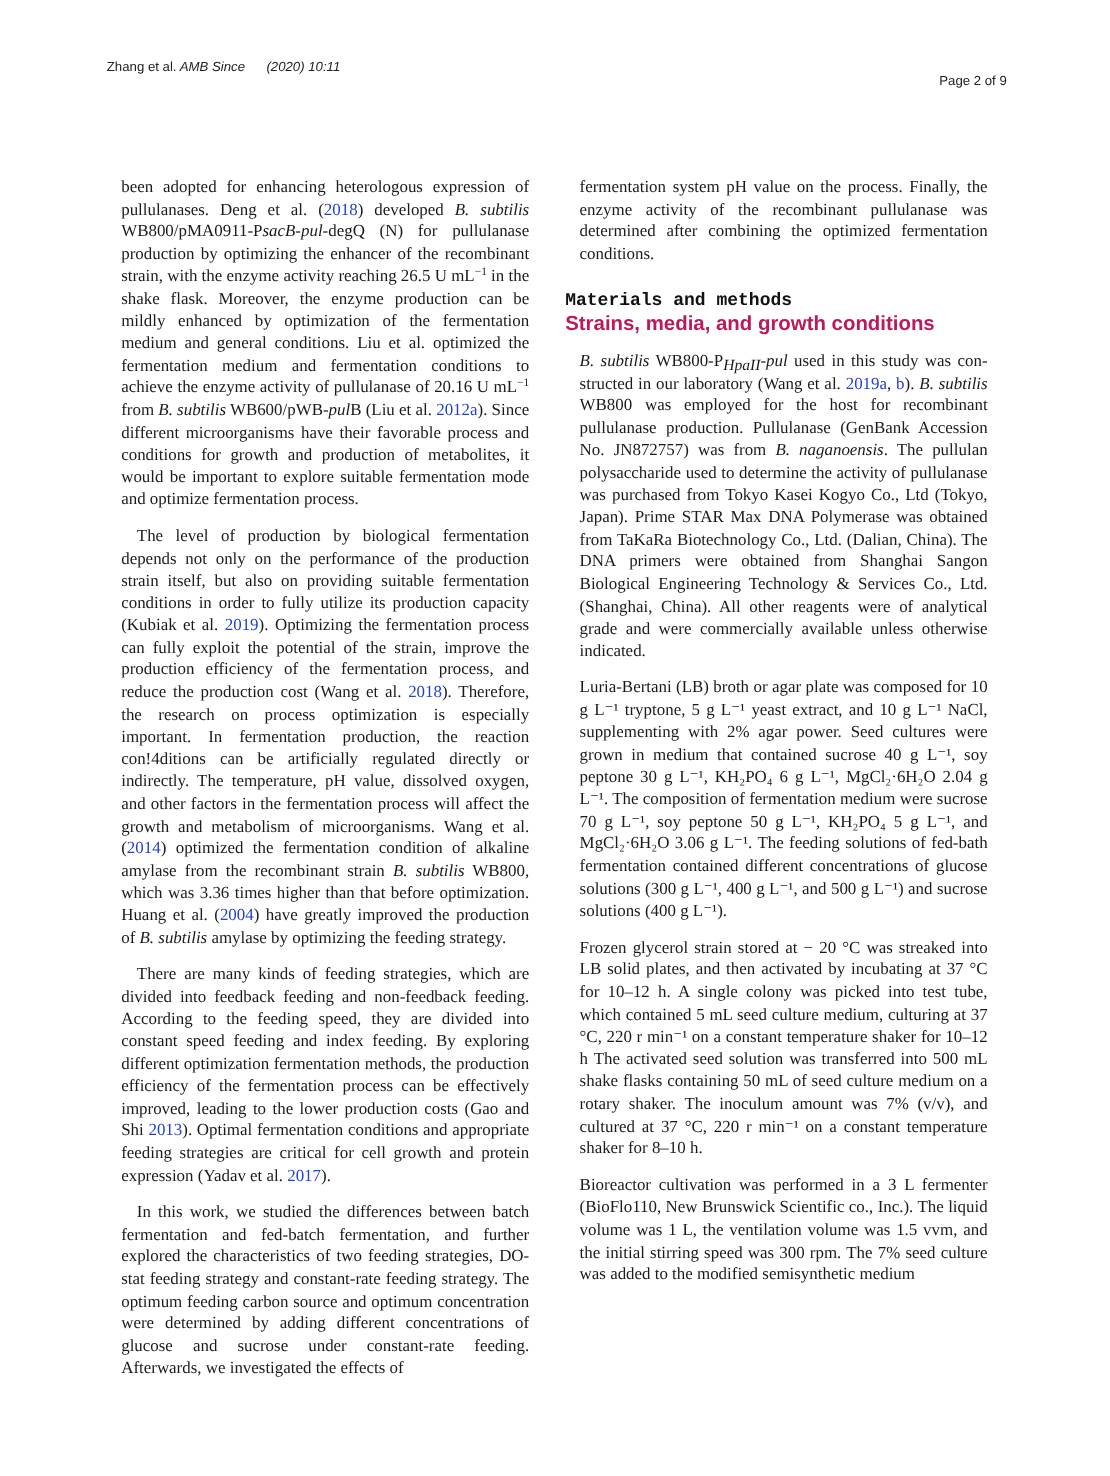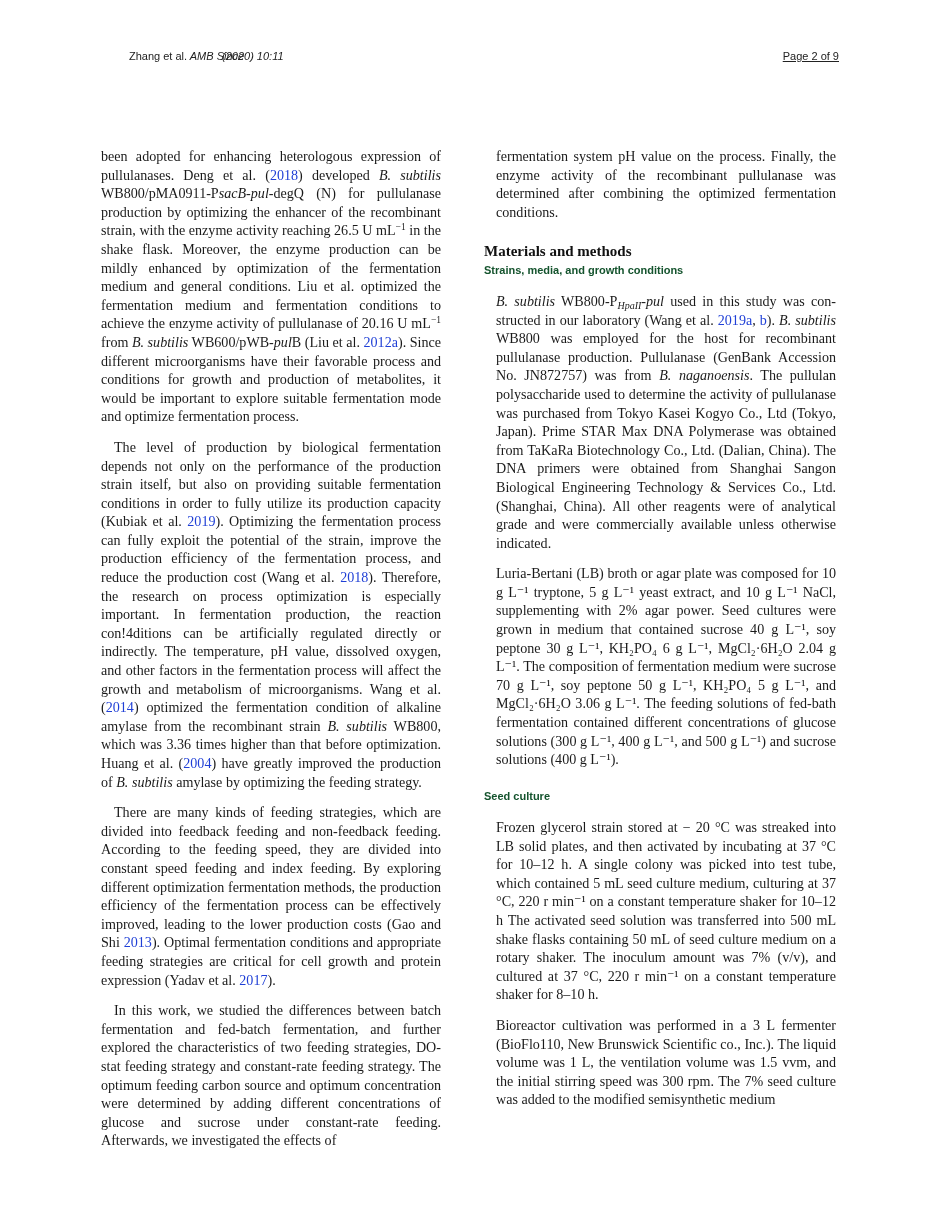--- a/index.html
+++ b/index.html
@@ -7,48 +7,48 @@
     width: 925px; height: 1230px; position: relative; overflow: hidden;
     font-family: "Liberation Serif", "DejaVu Serif", serif;
     color: #1a1a1a;
   }
   .header {
     position: absolute; top: 50px; left: 89px; width: 750px; height: 16px;
     font-family: "Liberation Sans", "DejaVu Sans", sans-serif;
     font-size: 11px; color: #222;
   }
   .header .journal { position: absolute; left: 0; top: 0; font-style: italic; }
-  .header .journal .authors { font-style: normal; margin-left: 40px; }
+  .header .journal .authors { font-style: normal; }
   .header .vol { position: absolute; left: 133px; top: 0; font-style: italic; }
-  .header .page { position: absolute; right: 0; top: 0; text-decoration: underline; }
+  .header .page { position: absolute; right: 0; top: 12px; }
 
   .col {
     position: absolute; top: 135px; width: 364px;
     font-size: 14.1px; line-height: 18.6px;
     text-align: justify; hyphens: manual;
   }
   .col.left { left: 89px; }
-  .col.right { left: 484px; }
+  .col.right { left: 471px; }
   .col p { margin: 12px; }
   .col p.indent { text-indent: 13px; }
   .col p + p.indent { margin-top: 0; }
   .link { color: #1f3fd6; cursor: pointer; }
   .it { font-style: italic; }
   sup { font-size: 9.5px; line-height: 0; vertical-align: 5px; }
-  sub { font-size: 10px; line-height: 0; vertical-align: -3px; }
+  sub { font-size: 13px; line-height: 0; vertical-align: -3px; }
 
   h2.sec {
-    font-family: Liberation Serif, serif;
+    font-family: Liberation Mono, monospace;
     font-weight: bold; font-size: 15px; line-height: 18px;
     margin: 21px 0 1px 0; color: #111;
   }
   h3.subsec {
     font-family: "Liberation Sans", "DejaVu Sans", sans-serif;
-    font-weight: bold; font-size: 11px; line-height: 18.6px;
-    margin: 0; color: #14532d;
+    font-weight: bold; font-size: 17px; line-height: 18.6px;
+    margin: 0; color: #be185d;
   }
   h3.subsec.gap { margin-top: 18.6px; }
 </style>
 </head>
 <body>
 
 <div class="header">
   <span class="journal"><span class="authors">Zhang et al.</span> <span>AMB Since</span></span>
   <span class="vol">(2020) 10:11</span>
   <span class="page">Page 2 of 9</span>
@@ -67,17 +67,16 @@
 <div class="col right">
   <p>fermentation system pH value on the process. Finally, the enzyme activity of the recombinant pullulanase was determined after combining the optimized fermentation conditions.</p>
 
   <h2 class="sec">Materials and methods</h2>
 
   <h3 class="subsec">Strains, media, and growth conditions</h3>
   <p><span class="it">B. subtilis</span><span> WB800-P</span><sub class="it">HpaII</sub><span>-</span><span class="it">pul</span><span> used in this study was con­structed in our laboratory (Wang et al. </span><a class="link">2019a</a><span>, </span><a class="link">b</a><span>). </span><span class="it">B. sub­tilis</span><span> WB800 was employed for the host for recombinant pullulanase production. Pullulanase (GenBank Accession No. JN872757) was from </span><span class="it">B. naganoensis</span><span>. The pullulan polysaccharide used to determine the activity of pullu­lanase was purchased from Tokyo Kasei Kogyo Co., Ltd (Tokyo, Japan). Prime STAR Max DNA Polymerase was obtained from TaKaRa Biotechnology Co., Ltd. (Dalian, China). The DNA primers were obtained from Shanghai Sangon Biological Engineering Technology &amp; Services Co., Ltd. (Shanghai, China). All other reagents were of analytical grade and were commercially available unless otherwise indicated.</span></p>
 
   <p>Luria-Bertani (LB) broth or agar plate was composed for 10 g L⁻¹ tryptone, 5 g L⁻¹ yeast extract, and 10 g L⁻¹ NaCl, supplementing with 2% agar power. Seed cultures were grown in medium that contained sucrose 40 g L⁻¹, soy peptone 30 g L⁻¹, KH₂PO₄ 6 g L⁻¹, MgCl₂·6H₂O 2.04 g L⁻¹. The composition of fermentation medium were sucrose 70 g L⁻¹, soy peptone 50 g L⁻¹, KH₂PO₄ 5 g L⁻¹, and MgCl₂·6H₂O 3.06 g L⁻¹. The feeding solu­tions of fed-bath fermentation contained different con­centrations of glucose solutions (300 g L⁻¹, 400 g L⁻¹, and 500 g L⁻¹) and sucrose solutions (400 g L⁻¹).</p>
 
-  <h3 class="subsec gap">Seed culture</h3>
   <p>Frozen glycerol strain stored at − 20 °C was streaked into LB solid plates, and then activated by incubating at 37 °C for 10–12 h. A single colony was picked into test tube, which contained 5 mL seed culture medium, culturing at 37 °C, 220 r min⁻¹ on a constant temperature shaker for 10–12 h The activated seed solution was transferred into 500 mL shake flasks containing 50 mL of seed culture medium on a rotary shaker. The inoculum amount was 7% (v/v), and cultured at 37 °C, 220 r min⁻¹ on a constant temperature shaker for 8–10 h.</p>
 
   <p>Bioreactor cultivation was performed in a 3 L fermenter (BioFlo110, New Brunswick Scientific co., Inc.). The liq­uid volume was 1 L, the ventilation volume was 1.5 vvm, and the initial stirring speed was 300 rpm. The 7% seed culture was added to the modified semisynthetic medium</p>
 </div>
 
 </body></html>

